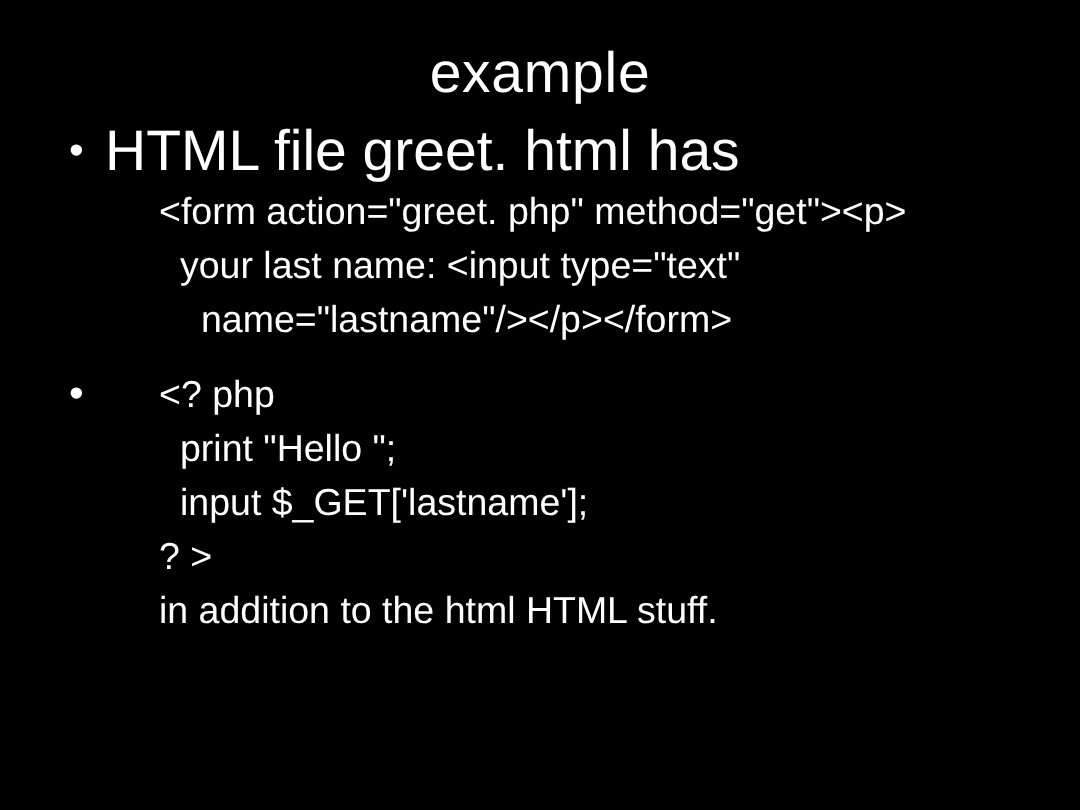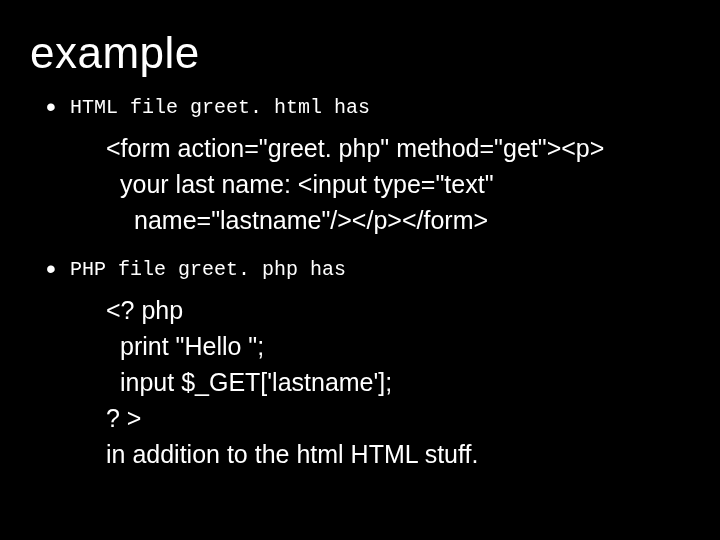--- a/index.html
+++ b/index.html
@@ -12,22 +12,22 @@
     font-family: Arial, Helvetica, sans-serif;
     overflow: hidden;
   }
   .slide {
     box-sizing: border-box;
     width: 720px;
     height: 540px;
     padding: 28px 30px 20px 30px;
   }
   .title {
-    text-align: left;
-    font-size: 44px;
+    text-align: center;
+    font-size: 38px;
     font-weight: 400;
     margin: 0 0 12px 0;
     letter-spacing: 0.5px;
   }
   ul.outer {
     list-style: none;
     margin: 0;
     padding: 0 0 0 16px;
   }
   ul.outer > li {
@@ -37,23 +37,22 @@
   }
   ul.outer > li::before {
     content: "•";
     position: absolute;
     left: 0;
     top: 0;
     font-size: 28px;
     line-height: 34px;
   }
   .bullet-text {
-    font-size: 20px;
+    font-size: 38px;
     line-height: 36px;
-    font-family: Liberation Mono, monospace;
   }
   .code-block {
     margin: 4px 0 14px 36px;
     font-size: 25px;
     line-height: 36px;
   }
   .code-line {
     white-space: pre-wrap;
   }
   .indent1 { padding-left: 14px; }
@@ -70,21 +69,20 @@
     <li>
       <div class="bullet-text">HTML file greet. html has</div>
       <div class="code-block">
         <div class="code-line">&lt;form action="greet. php" method="get"&gt;&lt;p&gt;</div>
         <div class="code-line indent1">your last name: &lt;input type="text"</div>
         <div class="code-line indent2">name="lastname"/&gt;&lt;/p&gt;&lt;/form&gt;</div>
       </div>
     </li>
 
     <li>
-      <div class="bullet-text">PHP file greet. php has</div>
       <div class="code-block">
         <div class="code-line">&lt;? php</div>
         <div class="code-line indent1">print "Hello ";</div>
         <div class="code-line indent1">input $_GET['lastname'];</div>
         <div class="code-line">? &gt;</div>
         <div class="code-line">in addition to the html HTML stuff.</div>
       </div>
     </li>
 
   </ul>

